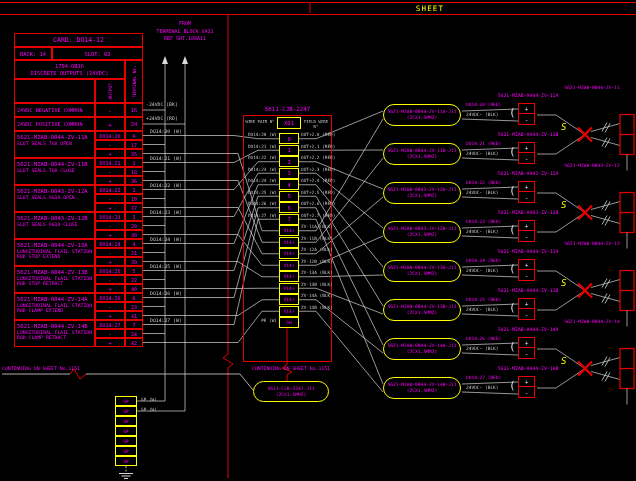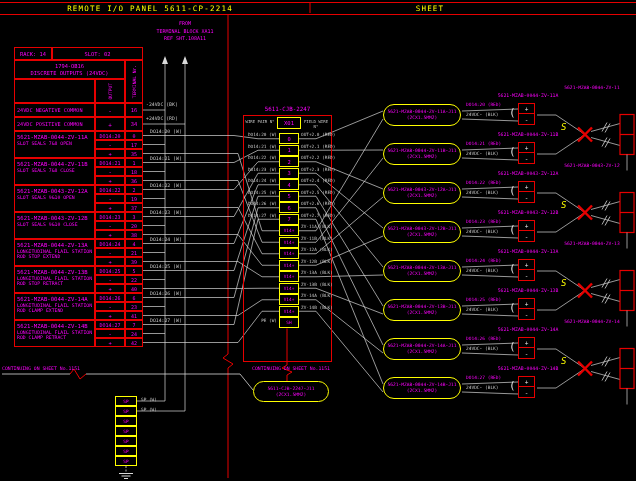--- a/index.html
+++ b/index.html
@@ -165,23 +165,23 @@
       <line x1="2" y1="374" x2="70" y2="374" stroke="#d9d9d9" stroke-width="0.8"></line>
       <polyline points="70,374 74,369 80,379 86,374" fill="none" stroke="#e60000" stroke-width="1"></polyline>
       <polyline points="86,374 240,374 253,390" fill="none" stroke="#d9d9d9" stroke-width="0.8"></polyline>
       <line x1="126" y1="466" x2="126" y2="473" stroke="#d9d9d9" stroke-width="0.8" stroke-dasharray="2,1.5"></line>
       <line x1="119" y1="473.5" x2="133" y2="473.5" stroke="#d9d9d9" stroke-width="1"></line>
       <line x1="121.5" y1="476" x2="130.5" y2="476" stroke="#d9d9d9" stroke-width="1"></line>
       <line x1="124" y1="478.5" x2="128" y2="478.5" stroke="#d9d9d9" stroke-width="1"></line>
     </svg>
 
   <div class="titlebar"></div>
-  <div class="ttl" style="left:30px;top:3.5px;width:240px;">REMOTE I/O PANEL 5611-CP-2214</div>
   <div class="ttl" style="left:390px;top:3.5px;width:80px;">SHEET</div>
 
+  <div class="cell" style="left:14px;top:33px;width:129px;height:14px;font-size:6.5px;">CARD: DO14-12</div>
   <div class="cell" style="left:14px;top:47px;width:38px;height:13px;font-size:5.4px;">RACK: 14</div>
   <div class="cell" style="left:52px;top:47px;width:91px;height:13px;font-size:5.4px;">SLOT: 02</div>
   <div class="cell" style="left:14px;top:60px;width:111px;height:19px;font-size:5.4px;flex-direction:column;line-height:7px;">
     <span>1794-OB16</span>
     <span>DISCRETE OUTPUTS (24VDC)</span>
   </div>
   <div class="cell" style="left:14px;top:79px;width:81px;height:24px;"></div>
   <div class="cell" style="left:95px;top:79px;width:30px;height:24px;font-size:4.6px;">
       <span class="vert">OUTPUT</span>
     </div>

